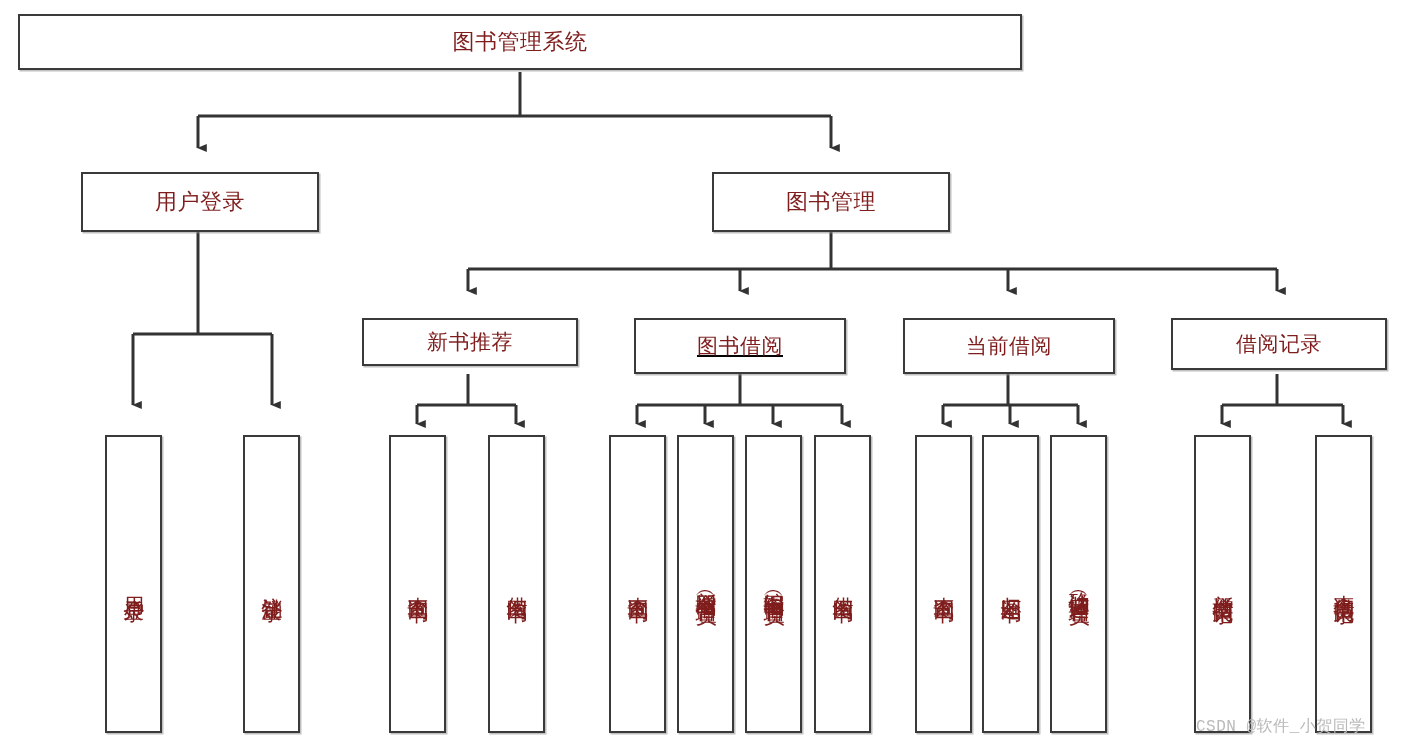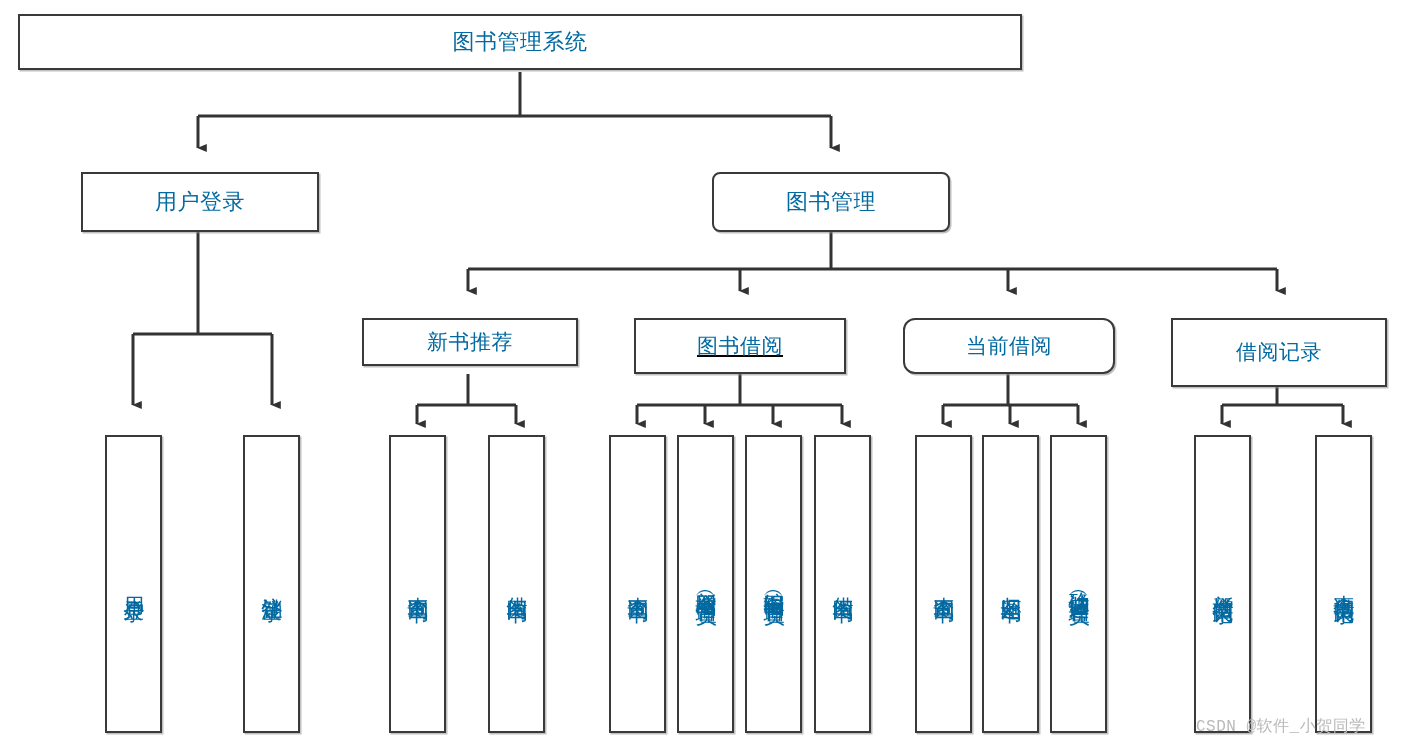--- a/index.html
+++ b/index.html
@@ -28,21 +28,21 @@
     box-sizing: border-box;
     background: #ffffff;
     border: 2.5px solid #3a3a3a;
     box-shadow: 1.5px 1.5px 0 rgba(140,140,140,0.55);
     display: flex;
     align-items: center;
     justify-content: center;
     z-index: 2;
   }
   .node .lbl {
-    color: #0369a1;
+    color: #7f1d1d;
     font-size: 21px;
     line-height: 1.18;
     letter-spacing: 0.5px;
     white-space: nowrap;
   }
   
   .node.vertical {
     align-items: center;
     justify-content: center;
   }
@@ -127,37 +127,37 @@
   </svg>
 
   <div class="node root" style="left:18px; top:14px; width:1004px; height:56px;">
     <span class="lbl">图书管理系统</span>
   </div>
 
   <div class="node level1" style="left:81px; top:172px; width:238px; height:60px;">
     <span class="lbl">用户登录</span>
   </div>
 
-  <div class="node level1" style="left:712px; top:172px; width:238px; height:60px;border-radius:8px;">
+  <div class="node level1" style="left:712px; top:172px; width:238px; height:60px;">
     <span class="lbl">图书管理</span>
   </div>
 
   <div class="node level2" style="left:362px; top:318px; width:216px; height:48px;">
     <span class="lbl">新书推荐</span>
   </div>
 
   <div class="node level2" style="left:634px; top:318px; width:212px; height:56px;text-decoration:underline;">
     <span class="lbl">图书借阅</span>
   </div>
 
-  <div class="node level2" style="left:903px; top:318px; width:212px; height:56px;border-radius:12px;">
+  <div class="node level2" style="left:903px; top:318px; width:212px; height:56px;">
     <span class="lbl">当前借阅</span>
   </div>
 
-  <div class="node level2" style="left:1171px; top:318px; width:216px; height:69px;">
+  <div class="node level2" style="left:1171px; top:318px; width:216px; height:52px;">
     <span class="lbl">借阅记录</span>
   </div>
 
   <div class="node vertical" style="left:105px; top:435px; width:57px; height:298px;">
     <span class="lbl">用户登录</span>
   </div>
 
   <div class="node vertical" style="left:243px; top:435px; width:57px; height:298px;">
     <span class="lbl">注销登录</span>
   </div>

